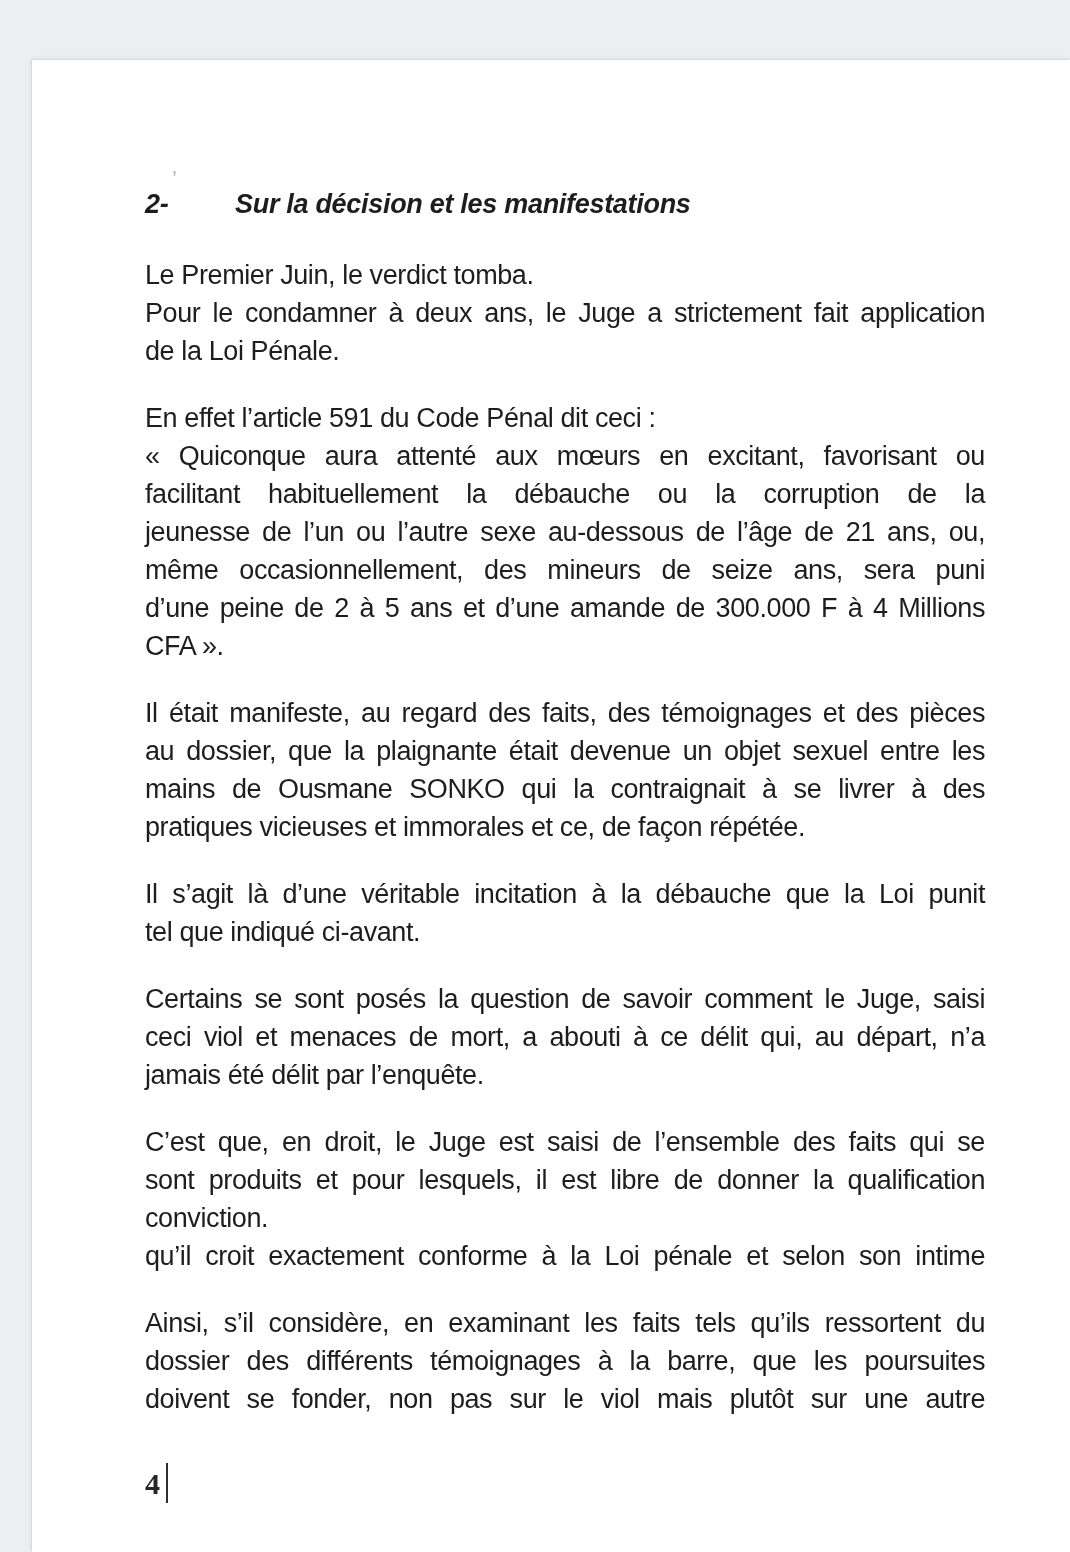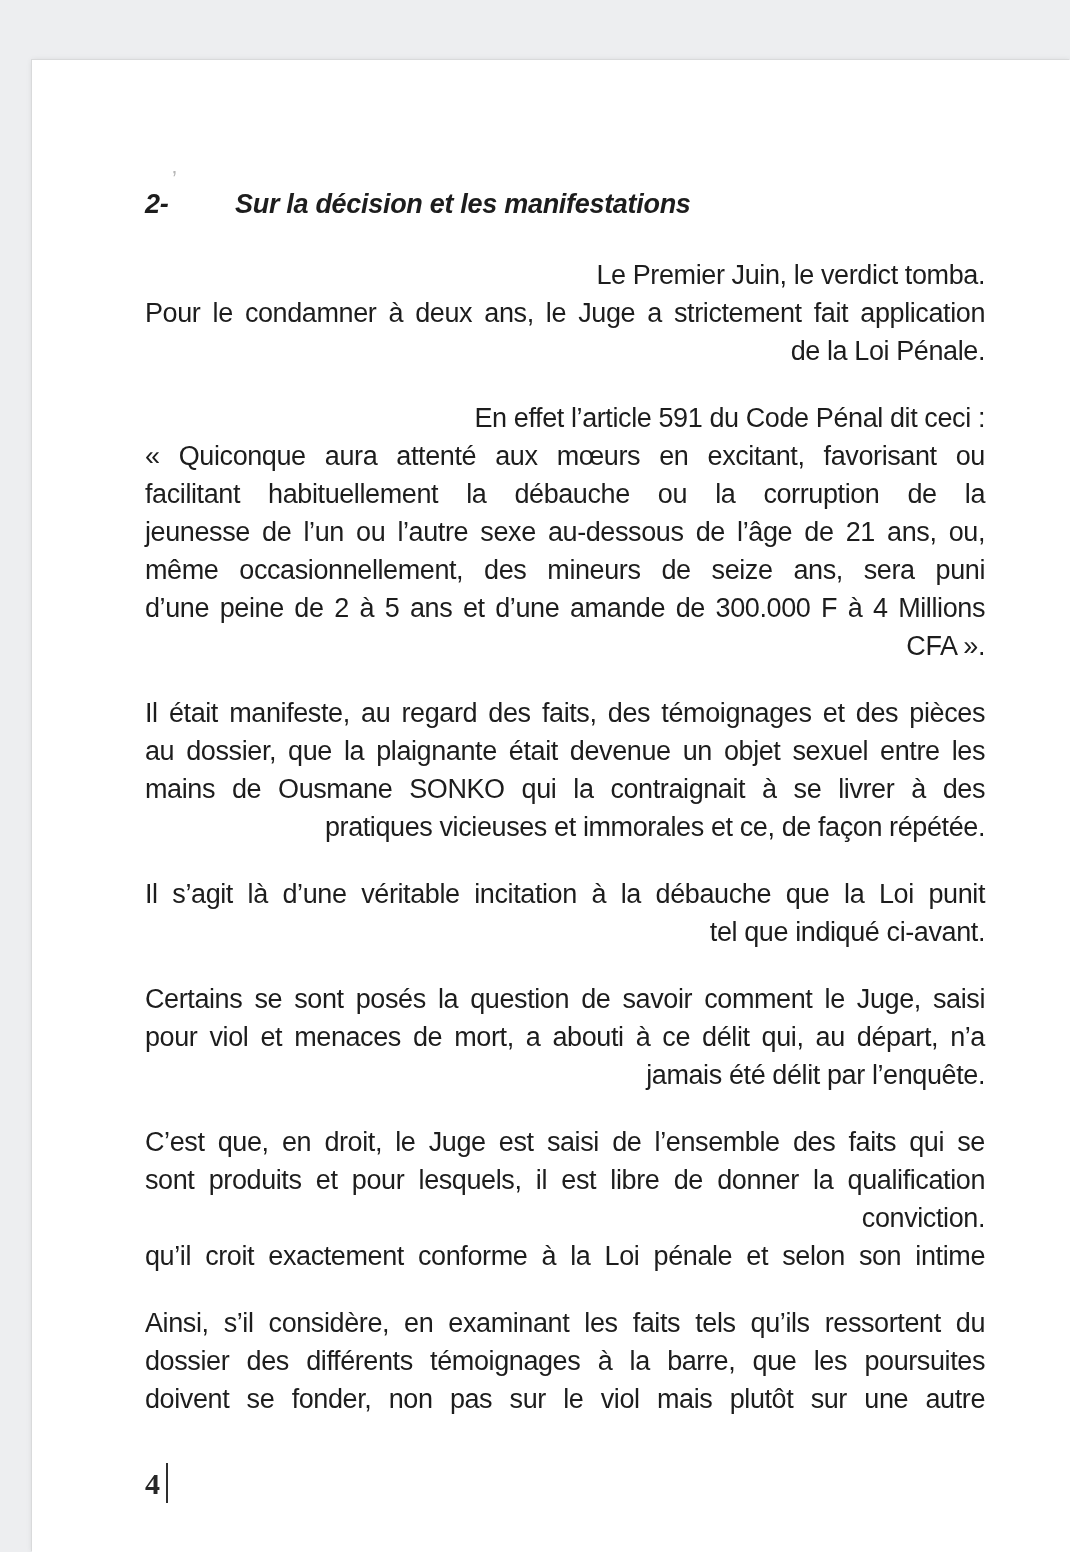--- a/index.html
+++ b/index.html
@@ -47,21 +47,21 @@
     display: inline-block;
     width: 90px;
   }
   .para {
     font-size: 27px;
     line-height: 38px;
     letter-spacing: -0.4px;
     margin: 0 0 29px 0;
   }
   .line {
-    text-align: right;
+    text-align: left;
   }
   .line.fill {
     text-align: justify;
     text-align-last: justify;
   }
   .footer {
     margin-top: 39px;
     display: flex;
     align-items: flex-end;
     height: 42px;
@@ -111,21 +111,21 @@
           <div class="line fill">au dossier, que la plaignante était devenue un objet sexuel entre les</div>
           <div class="line fill">mains de Ousmane SONKO qui la contraignait à se livrer à des</div>
           <div class="line">pratiques vicieuses et immorales et ce, de façon répétée.</div>
         </div>
         <div class="para">
           <div class="line fill">Il s’agit là d’une véritable incitation à la débauche que la Loi punit</div>
           <div class="line">tel que indiqué ci-avant.</div>
         </div>
         <div class="para">
           <div class="line fill">Certains se sont posés la question de savoir comment le Juge, saisi</div>
-          <div class="line fill">pour viol et menaces de mort, a abouti à ce délit qui, au départ, n’a</div>
+          <div class="line fill">ceci viol et menaces de mort, a abouti à ce délit qui, au départ, n’a</div>
           <div class="line">jamais été délit par l’enquête.</div>
         </div>
         <div class="para">
           <div class="line fill">C’est que, en droit, le Juge est saisi de l’ensemble des faits qui se</div>
           <div class="line fill">sont produits et pour lesquels, il est libre de donner la qualification</div>
           <div class="line">conviction.</div>
           <div class="line fill">qu’il croit exactement conforme à la Loi pénale et selon son intime</div>
         </div>
         <div class="para">
           <div class="line fill">Ainsi, s’il considère, en examinant les faits tels qu’ils ressortent du</div>

